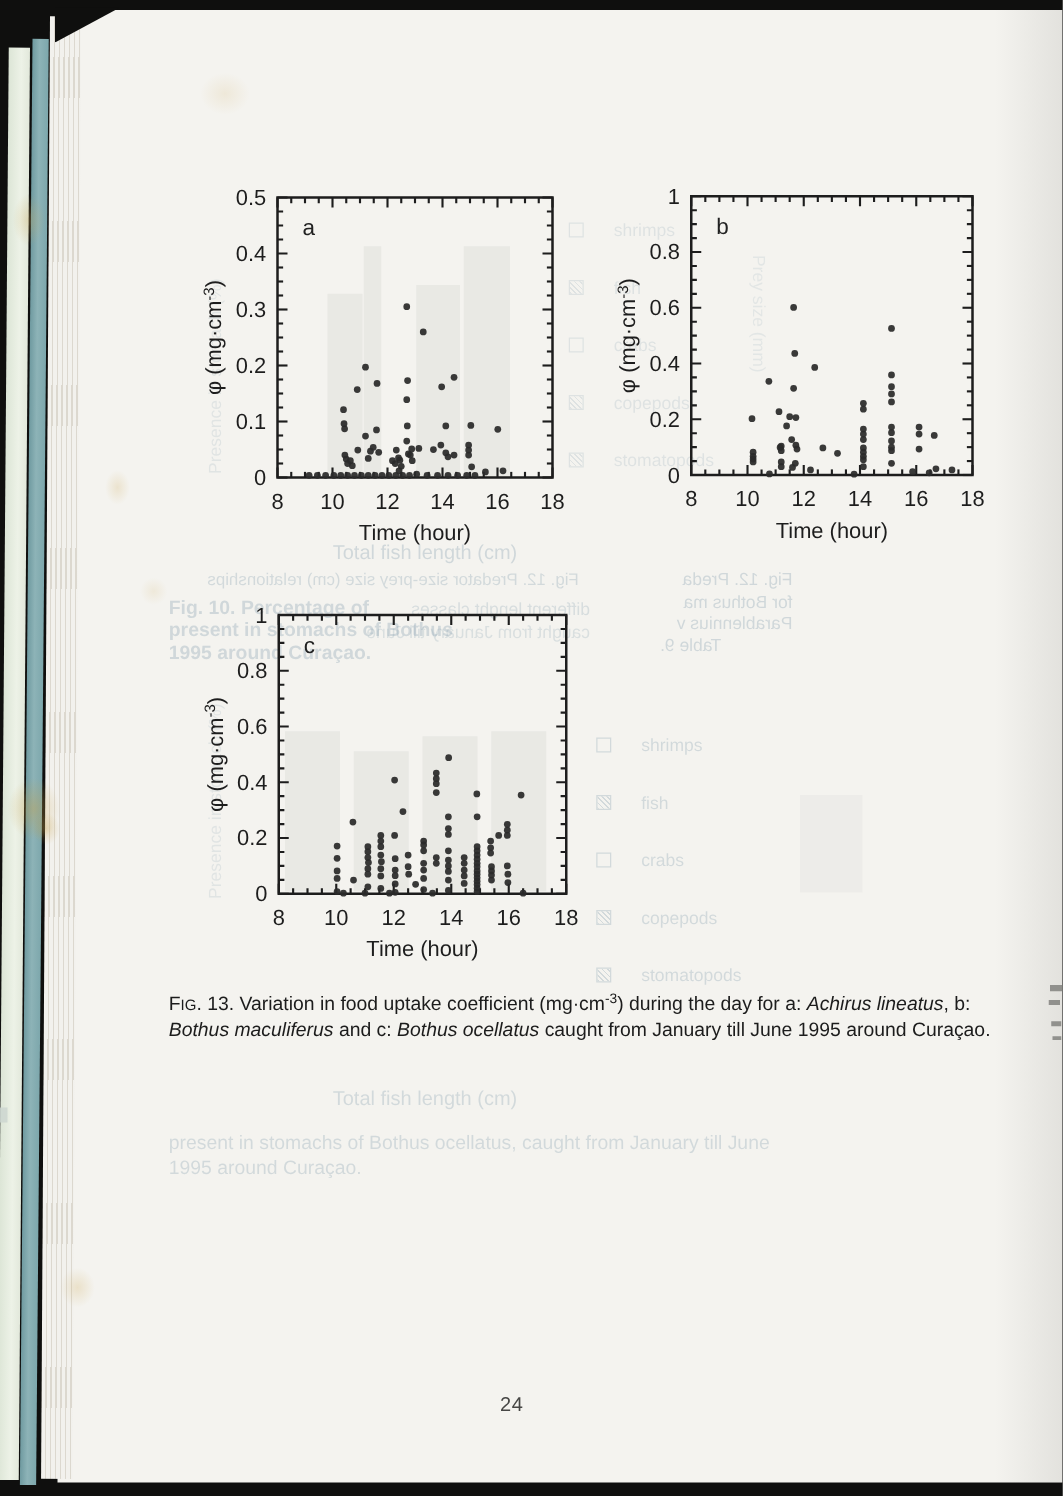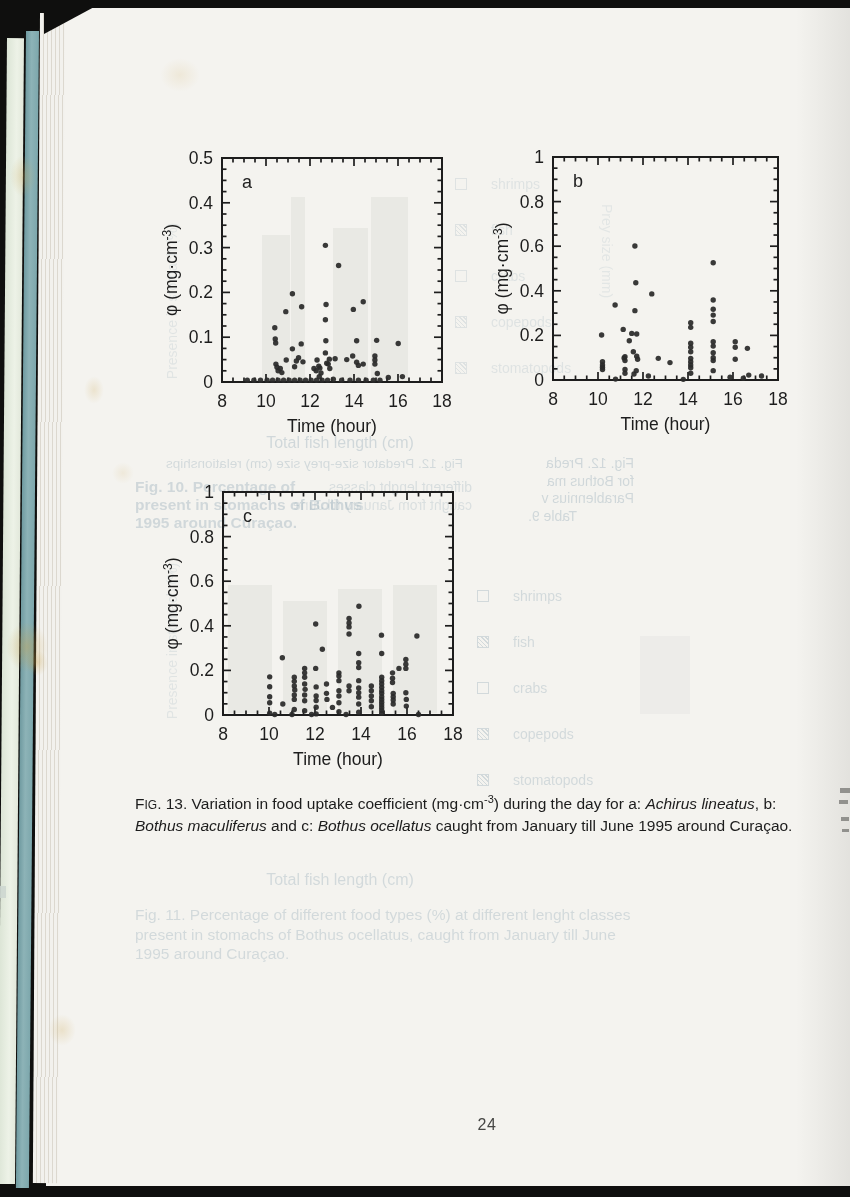--- a/index.html
+++ b/index.html
@@ -21,21 +21,21 @@
   #right-shade{position:absolute;left:796px;top:8px;width:54px;height:1178px;
     background:linear-gradient(90deg,rgba(110,110,105,0),rgba(110,110,105,.13));}
   .stain{position:absolute;border-radius:50%;pointer-events:none;}
   .gbar{position:absolute;background:rgba(145,152,150,.11);pointer-events:none;}
   .ghost{position:absolute;color:#7e9aab;pointer-events:none;}
   .mx{transform:scaleX(-1);}
   .plot{position:absolute;}
   svg text{font-family:"Liberation Sans",sans-serif;}
   #caption{position:absolute;left:135px;top:790px;width:678px;font-size:15.5px;
     line-height:19.5px;color:#1c1c1c;}
-  #pagenum{position:absolute;left:400px;top:1116px;width:174px;text-align:center;
+  #pagenum{position:absolute;left:400px;top:1116px;width:174px;text-align:left;
     font-size:16px;color:#474745;letter-spacing:.5px;}
   .glrow{display:flex;align-items:center;gap:24px;margin-bottom:33px;height:13px;}
   .glbox{width:12px;height:12px;border:1.5px solid currentColor;flex:0 0 auto;}
   .glbox.filled{background-image:repeating-linear-gradient(45deg,currentColor 0 1px,transparent 1px 3px);}
   .gllabel{font-size:14px;}
   .vghost{position:absolute;width:160px;text-align:center;font-size:14px;}
   .emark{position:absolute;background:#83837f;opacity:.85;}
   .gline{white-space:nowrap;}
 </style>
 </head>
@@ -123,21 +123,20 @@
         <div class="glbox filled"></div>
         <span class="gllabel">copepods</span>
       </div>
       <div class="glrow">
         <div class="glbox filled"></div>
         <span class="gllabel">stomatopods</span>
       </div>
     </div>
   <div class="ghost" style="left:255px;top:871px;width:170px;text-align:center;font-size:16px;opacity:.28;">Total fish length (cm)</div>
   <div class="ghost" style="left:135px;top:905px;font-size:15.5px;line-height:19.5px;opacity:.28;">
-    <div class="gline">Fig. 11. Percentage of different food types (%) at different lenght classes</div>
     <div class="gline">present in stomachs of Bothus ocellatus, caught from January till June</div>
     <div class="gline">1995 around Curaçao.</div>
   </div>
   <div class="ghost vghost" style="left:92px;top:293px;transform:rotate(-90deg);opacity:.16;">Presence in stomach (%)</div>
   <div class="ghost vghost" style="left:92px;top:633px;transform:rotate(-90deg);opacity:.16;">Presence in stomach (%)</div>
   <div class="ghost vghost" style="left:527px;top:243px;transform:rotate(90deg);opacity:.14;">Prey size (mm)</div>
 
   <div class="plot" style="left: 150px; top: 142px; width: 310px; height: 306px;"><svg width="310" height="306" viewBox="0 0 310 306">
         <rect x="72" y="16" width="220" height="224" fill="none" stroke="#1d1d1d" stroke-width="2"></rect>
         <line x1="72" y1="240" x2="72" y2="232" stroke="#1d1d1d" stroke-width="1.7"></line>

